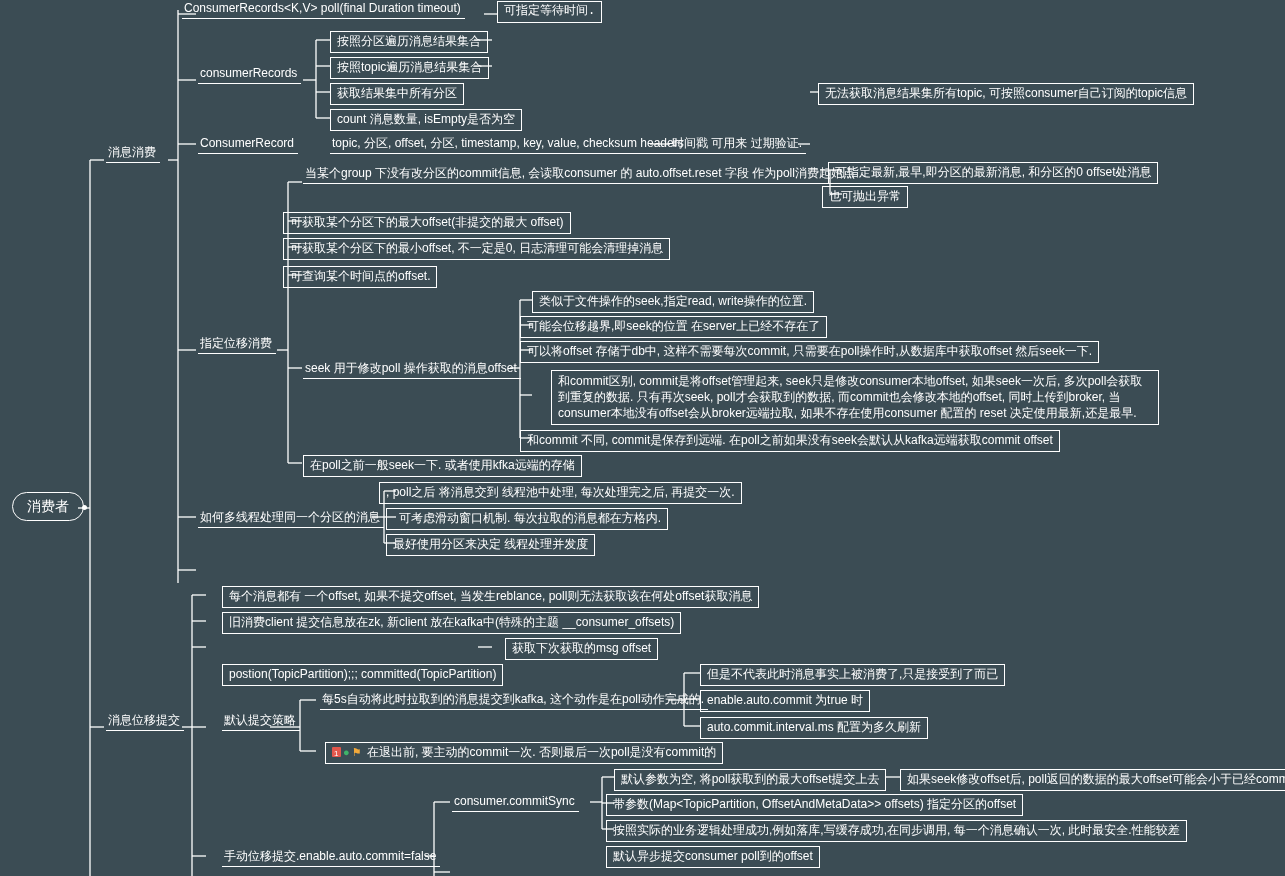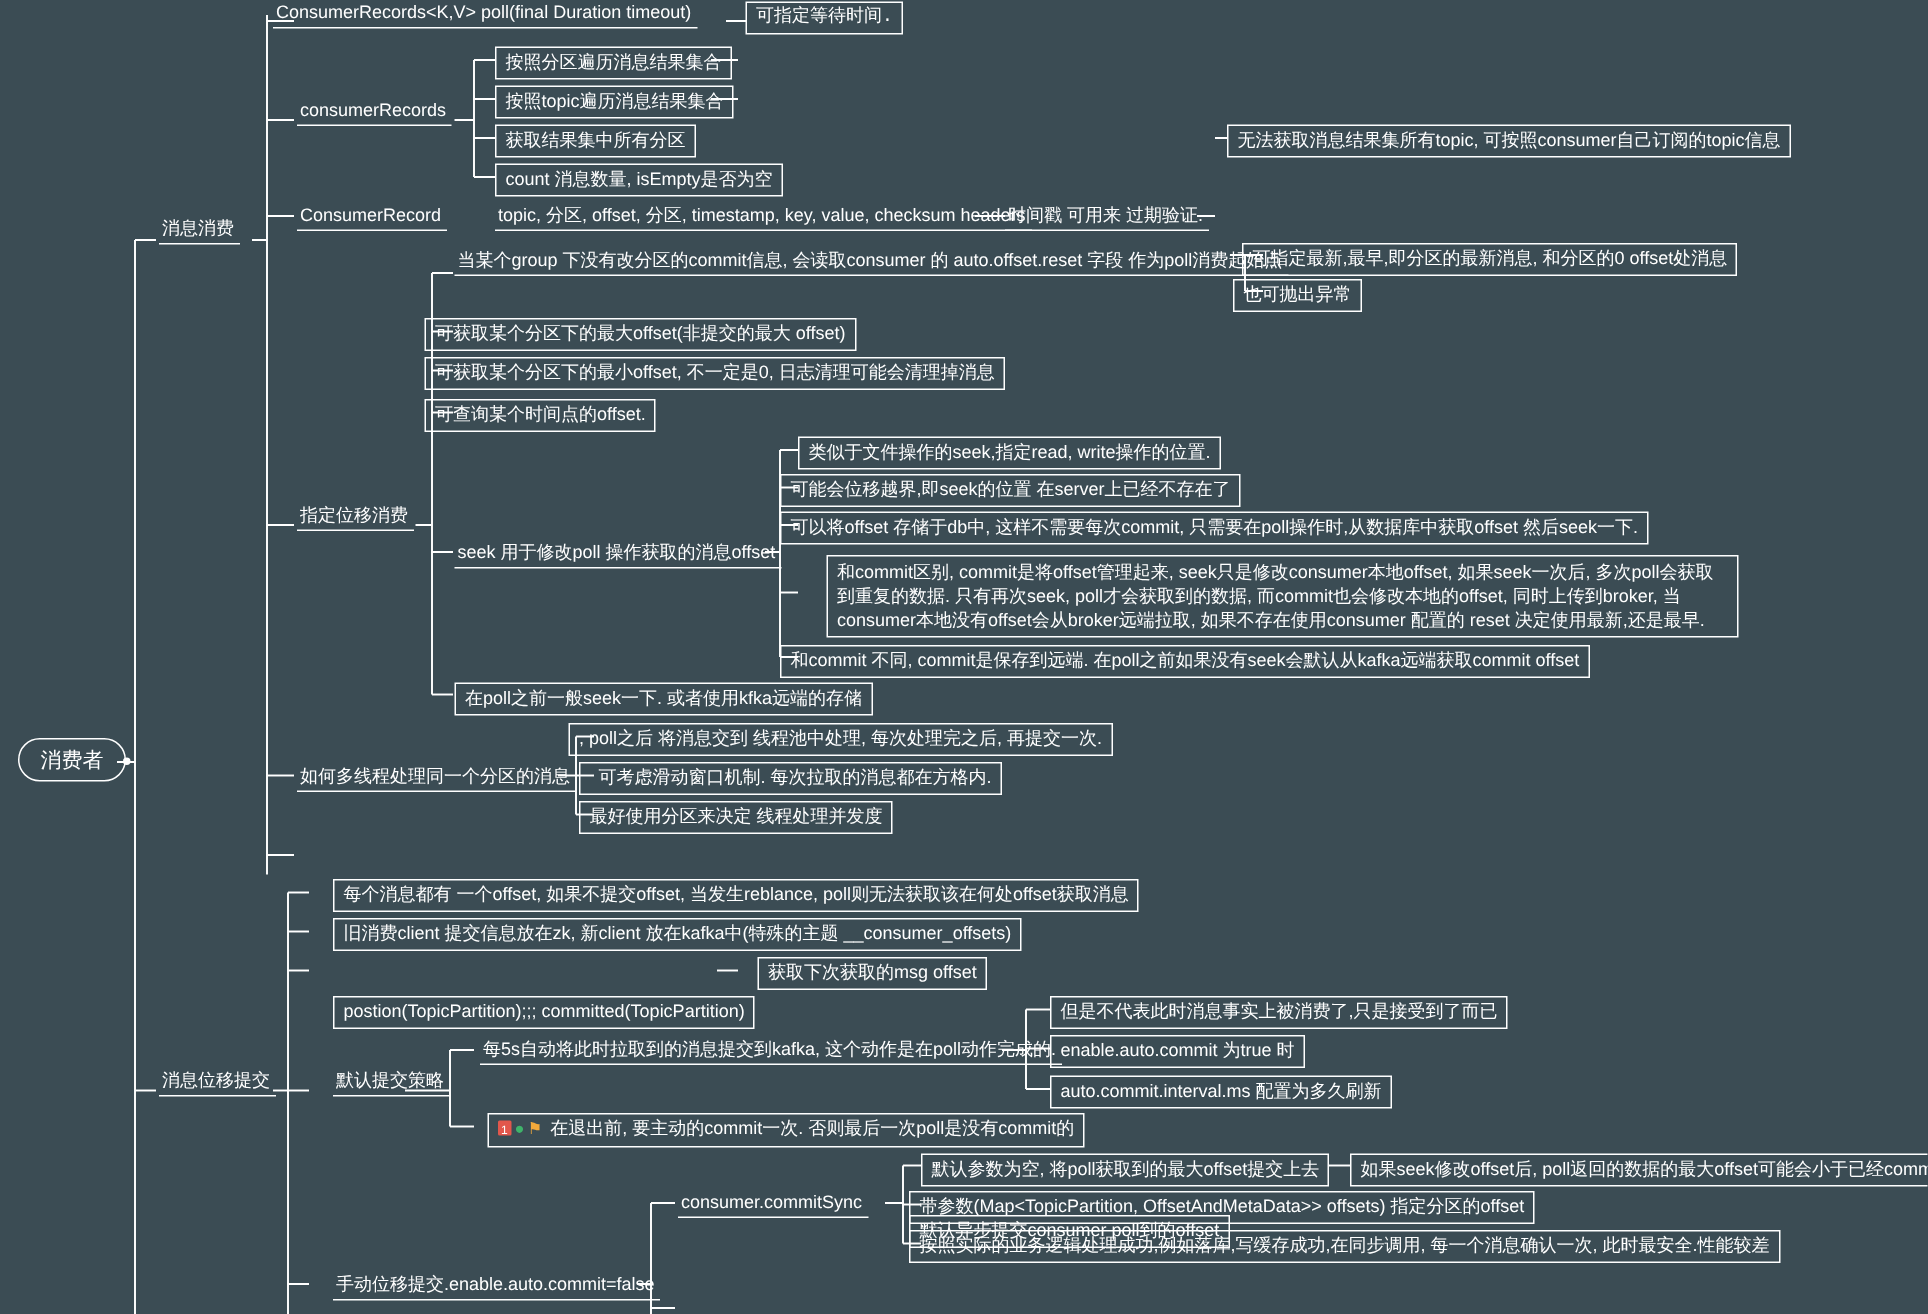--- a/index.html
+++ b/index.html
@@ -236,15 +236,15 @@
     <span>在退出前, 要主动的commit一次. 否则最后一次poll是没有commit的</span>
   </div>
 
   <div class="node ul" style="left:222px; top:848px;">手动位移提交.enable.auto.commit=false</div>
   <div class="node ul" style="left:452px; top:793px;">consumer.commitSync</div>
 
   <div class="node box" style="left:614px; top:769px;">默认参数为空, 将poll获取到的最大offset提交上去</div>
   <div class="node box" style="left:900px; top:769px;">如果seek修改offset后, poll返回的数据的最大offset可能会小于已经commit的offset</div>
   <div class="node box" style="left:606px; top:794px;">带参数(Map&lt;TopicPartition, OffsetAndMetaData&gt;&gt; offsets) 指定分区的offset</div>
   <div class="node box" style="left:606px; top:820px;">按照实际的业务逻辑处理成功,例如落库,写缓存成功,在同步调用, 每一个消息确认一次, 此时最安全.性能较差</div>
-  <div class="node box" style="left:606px; top:810px;text-align:right;">默认异步提交consumer poll到的offset</div>
+  <div class="node box" style="left:606px; top:846px;text-align:right;">默认异步提交consumer poll到的offset</div>
 
 </div>
 
 </body></html>

